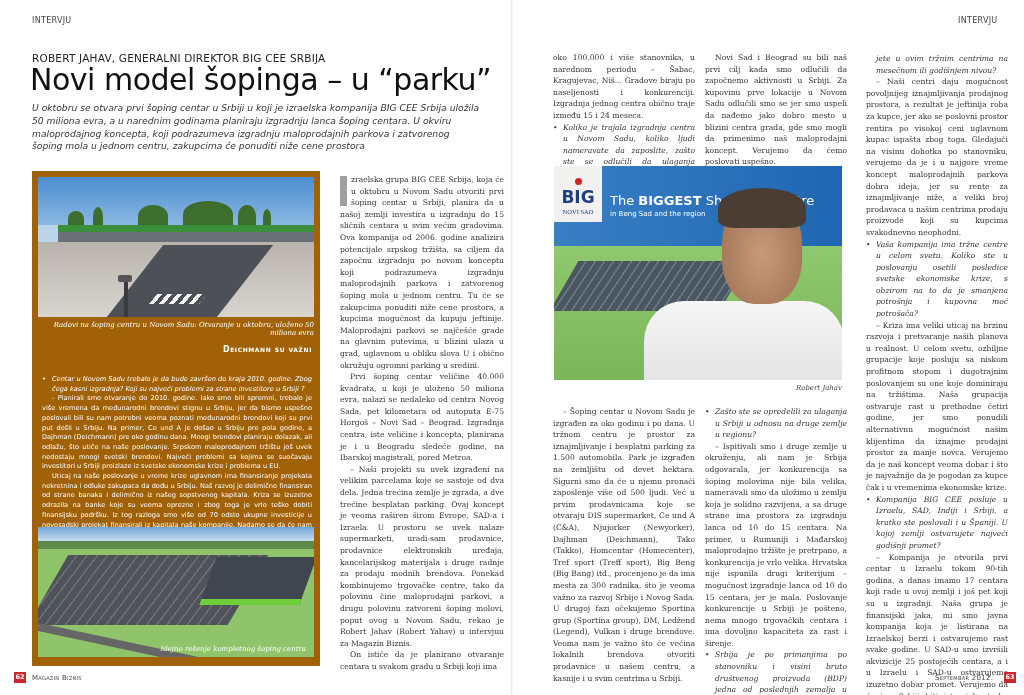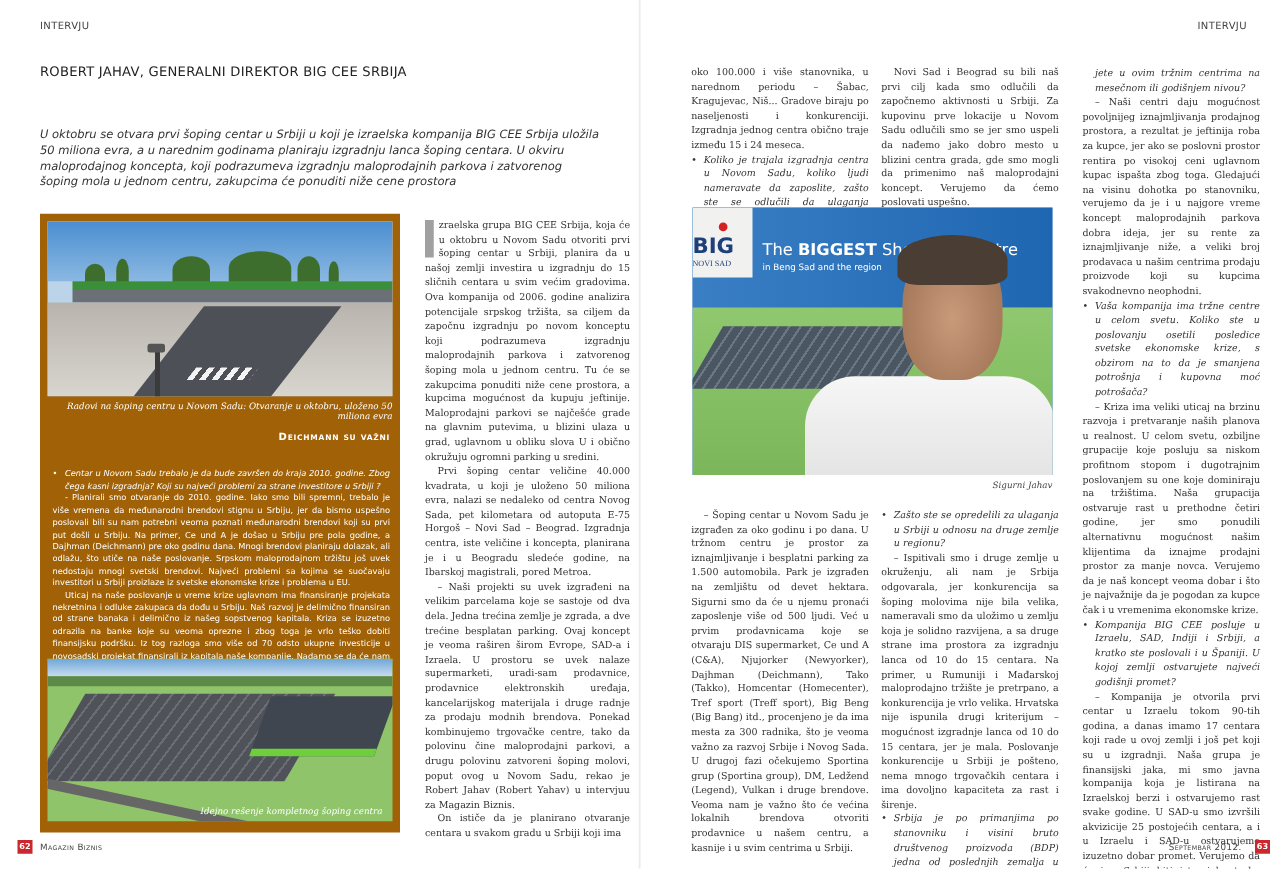--- a/index.html
+++ b/index.html
@@ -54,21 +54,21 @@
   .col2 { left: 340px; top: 174px; width: 164px; }
   .col3 { left: 553px; top: 52px; width: 142px; }
   .col4 { left: 705px; top: 52px; width: 142px; }
   .col5 { left: 866px; top: 53px; width: 142px; }
 
   .dropcap { float: left; width: 7px; height: 30px; background: #a0a0a0; margin: 2px 4px 0 0; }
 
   
   .photo3 { position: absolute; left: 554px; top: 166px; width: 288px; height: 214px; overflow: hidden; background: #2f7bc0; }
   .banner { position: absolute; left: 0; top: 0; right: 0; height: 80px; background: linear-gradient(90deg, #3a7fc4, #1f66b2); }
-  .biglogo { position: absolute; left: 0; top: 0; width: 48px; height: 56px; background: #f1f1ef; }
+  .biglogo { position: absolute; left: 0; top: 0; width: 48px; height: 56px; background: #f1f1ef; text-align: center; }
   .biglogo .b { font-family: "DejaVu Sans", sans-serif; font-weight: bold; font-size: 17px; color: #1f3f7a; line-height: 22px; margin-top: 20px; }
   .biglogo .dot { position: absolute; left: 21px; top: 12px; width: 7px; height: 7px; border-radius: 50%; background: #d32222; }
   .biglogo .ns { font-family: Liberation Serif, serif; font-size: 6.5px; color: #1f3f7a; line-height: 8px; }
   .banner-text { position: absolute; left: 56px; top: 28px; font-family: "DejaVu Sans", sans-serif; color: #fff; font-size: 13px; line-height: 14px; white-space: nowrap; }
   .banner-text b { font-weight: bold; }
   .banner-sub { position: absolute; left: 56px; top: 44px; font-family: "DejaVu Sans", sans-serif; color: #fff; font-size: 7px; white-space: nowrap; }
   .rendered-lot { position: absolute; left: 0; right: 0; top: 80px; bottom: 0; background: linear-gradient(#8fc86e, #7bb75a); }
   .rl-dark { position: absolute; left: 10px; top: 95px; width: 170px; height: 50px; background: repeating-linear-gradient(95deg, #4a5662 0 7px, #6b7783 7px 9px); transform: skewX(-30deg); }
   .person-head { position: absolute; left: 168px; top: 28px; width: 80px; height: 110px; border-radius: 45% 45% 40% 40%; background: radial-gradient(ellipse at 50% 55%, #c99a7a, #9a6d50); }
   .person-hair { position: absolute; left: 164px; top: 22px; width: 88px; height: 40px; border-radius: 50% 50% 20% 20%; background: #4a3d33; }
@@ -86,20 +86,21 @@
 </head>
 <body>
 
 <div class="spread">
   <div class="gutter"></div>
 
   <div class="section-label section-left">INTERVJU</div>
   <div class="section-label section-right">INTERVJU</div>
 
   <div class="kicker">ROBERT JAHAV, GENERALNI DIREKTOR BIG CEE SRBIJA</div>
+  <h1 class="headline">Novi model šopinga – u “parku”</h1>
   <div class="lede">U oktobru se otvara prvi šoping centar u Srbiji u koji je izraelska kompanija BIG CEE Srbija uložila 50 miliona evra, a u narednim godinama planiraju izgradnju lanca šoping centara. U okviru maloprodajnog koncepta, koji podrazumeva izgradnju maloprodajnih parkova i zatvorenog šoping mola u jednom centru, zakupcima će ponuditi niže cene prostora</div>
 
   <div class="bluebox">
     <div class="photo1">
       <div class="sky"></div>
       <div class="trees">
         <div class="tree" style="left:30px;width:16px;height:16px;"></div>
         <div class="tree" style="left:55px;width:10px;height:20px;"></div>
         <div class="tree" style="left:100px;width:30px;height:22px;"></div>
         <div class="tree" style="left:145px;width:50px;height:26px;"></div>
@@ -163,21 +164,21 @@
       <div class="dot"></div>
       <div class="b">BIG</div>
       <div class="ns">NOVI SAD</div>
     </div>
     <div class="banner-text"><span>The </span><b>BIGGEST</b><span> Shopping Centre</span></div>
     <div class="banner-sub">in Beng Sad and the region</div>
     <div class="person-shirt"></div>
     <div class="person-head"></div>
     <div class="person-hair"></div>
   </div>
-  <div class="photo-caption3">Sigurni Jahav</div>
+  <div class="photo-caption3">Robert Jahav</div>
 
   <div class="col col5 text">
     <p class="noindent" style="font-style:italic;padding-left:10px;">jete u ovim tržnim centrima na mesečnom ili godišnjem nivou?</p>
     <p>– Naši centri daju mogućnost povoljnijeg iznajmljivanja prodajnog prostora, a rezultat je jeftinija roba za kupce, jer ako se poslovni prostor rentira po visokoj ceni uglavnom kupac ispašta zbog toga. Gledajući na visinu dohotka po stanovniku, verujemo da je i u najgore vreme koncept maloprodajnih parkova dobra ideja, jer su rente za iznajmljivanje niže, a veliki broj prodavaca u našim centrima prodaju proizvode koji su kupcima svakodnevno neophodni.</p>
     <p class="q">Vaša kompanija ima tržne centre u celom svetu. Koliko ste u poslovanju osetili posledice svetske ekonomske krize, s obzirom na to da je smanjena potrošnja i kupovna moć potrošača?</p>
     <p>– Kriza ima veliki uticaj na brzinu razvoja i pretvaranje naših planova u realnost. U celom svetu, ozbiljne grupacije koje posluju sa niskom profitnom stopom i dugotrajnim poslovanjem su one koje dominiraju na tržištima. Naša grupacija ostvaruje rast u prethodne četiri godine, jer smo ponudili alternativnu mogućnost našim klijentima da iznajme prodajni prostor za manje novca. Verujemo da je naš koncept veoma dobar i što je najvažnije da je pogodan za kupce čak i u vremenima ekonomske krize.</p>
     <p class="q">Kompanija BIG CEE posluje u Izraelu, SAD, Indiji i Srbiji, a kratko ste poslovali i u Španiji. U kojoj zemlji ostvarujete najveći godišnji promet?</p>
     <p>– Kompanija je otvorila prvi centar u Izraelu tokom 90-tih godina, a danas imamo 17 centara koji rade u ovoj zemlji i još pet koji su u izgradnji. Naša grupa je finansijski jaka, mi smo javna kompanija koja je listirana na Izraelskoj berzi i ostvarujemo rast svake godine. U SAD-u smo izvršili akvizicije 25 postojećih centara, a i u Izraelu i SAD-u ostvarujemo izuzetno dobar promet. Verujemo da će i u Srbiji biti isto, iako treba vremena da se to ostvari. Ali mi smo strpljivi. Mi nikada nismo prodali ni jedan centar, gradimo ih po veoma visokim svetskim standardima, “tržimo” na duge staze i tretiramo ih kao svoj dom. To je jedini način na koji poslujemo.</p>
 
   </div>

